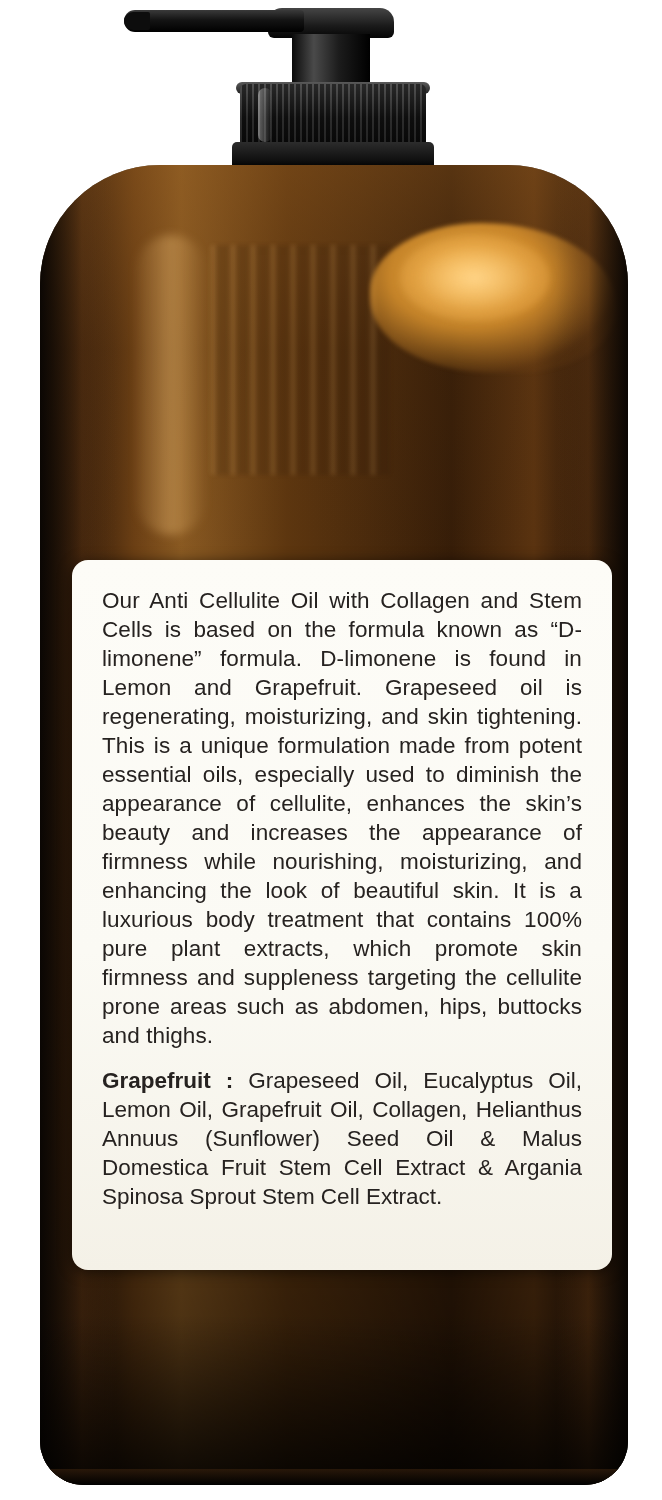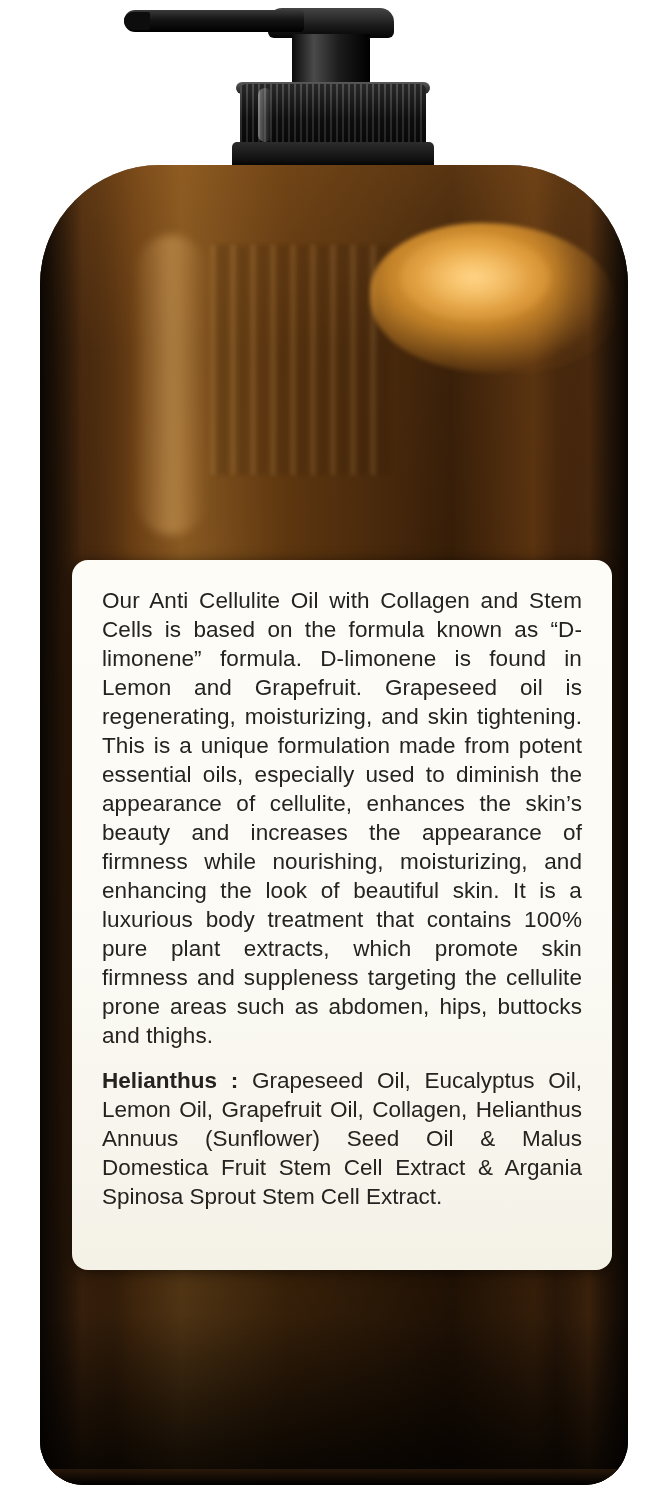--- a/index.html
+++ b/index.html
@@ -283,17 +283,17 @@
     <div class="shoulder-highlight2"></div>
     <div class="left-edge-glow"></div>
     <div class="right-edge-glow"></div>
     <div class="bottom-shadow"></div>
     <div class="base-edge"></div>
   </div>
 
   <div class="label">
     <p class="label-body">Our Anti Cellulite Oil with Collagen and Stem Cells is based on the formula known as “D-limonene” formula. D-limonene is found in Lemon and Grapefruit. Grapeseed oil is regenerating, moisturizing, and skin tightening. This is a unique formulation made from potent essential oils, especially used to diminish the appearance of cellulite, enhances the skin’s beauty and increases the appearance of firmness while nourishing, moisturizing, and enhancing the look of beautiful skin. It is a luxurious body treatment that contains 100% pure plant extracts, which promote skin firmness and suppleness targeting the cellulite prone areas such as abdomen, hips, buttocks and thighs.</p>
     <p class="ingredients">
-      <span class="ingredients-heading">Helianthus :</span><span> Grapeseed Oil, Eucalyptus Oil, Lemon Oil, Grapefruit Oil, Collagen, Helianthus Annuus (Sunflower) Seed Oil &amp; Malus Domestica Fruit Stem Cell Extract &amp; Argania Spinosa Sprout Stem Cell Extract.</span>
+      <span class="ingredients-heading">Grapefruit :</span><span> Grapeseed Oil, Eucalyptus Oil, Lemon Oil, Grapefruit Oil, Collagen, Helianthus Annuus (Sunflower) Seed Oil &amp; Malus Domestica Fruit Stem Cell Extract &amp; Argania Spinosa Sprout Stem Cell Extract.</span>
     </p>
   </div>
 
 </div>
 
 </body></html>

